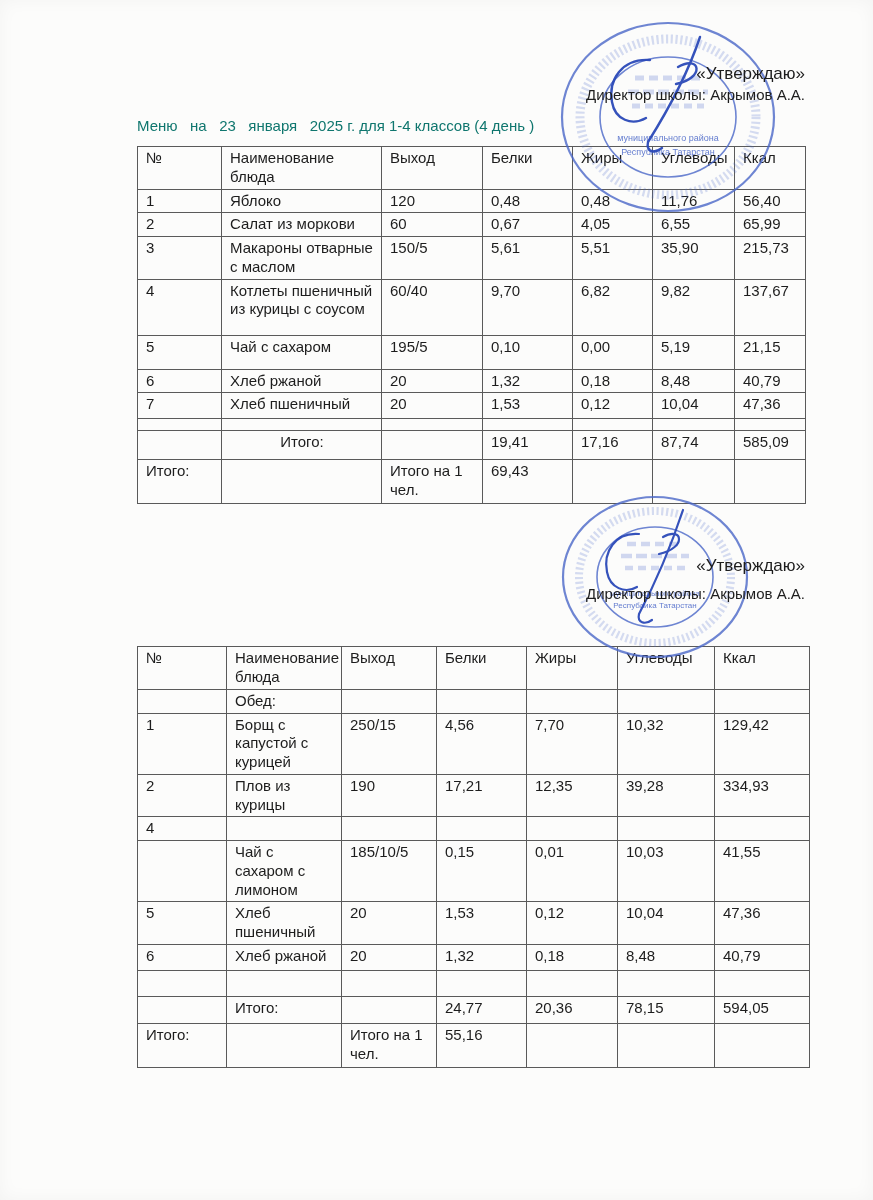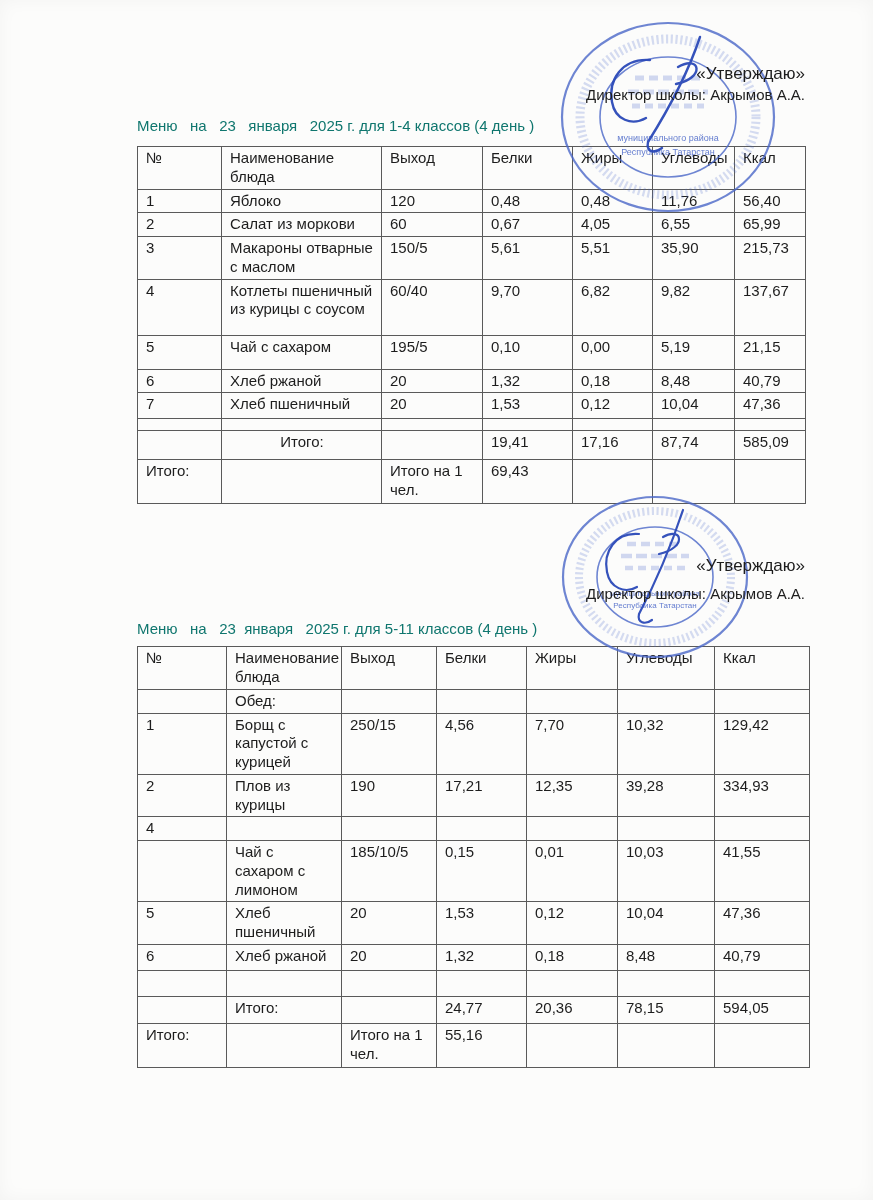--- a/index.html
+++ b/index.html
@@ -152,21 +152,20 @@
         <td></td>
         <td>Итого на 1 чел.</td>
         <td>69,43</td>
         <td></td>
         <td></td>
         <td></td>
       </tr>
     </tbody>
   </table>
 
-  <div class="menu-title title2">Меню   на   23  января   2025 г. для 5-11 классов (4 день )</div>
 
   <table class="menu-table table2">
     <colgroup>
       <col style="width:89px">
         <col style="width:115px">
         <col style="width:95px">
       <col style="width:90px">
         <col style="width:91px">
         <col style="width:97px">
         <col style="width:95px">

